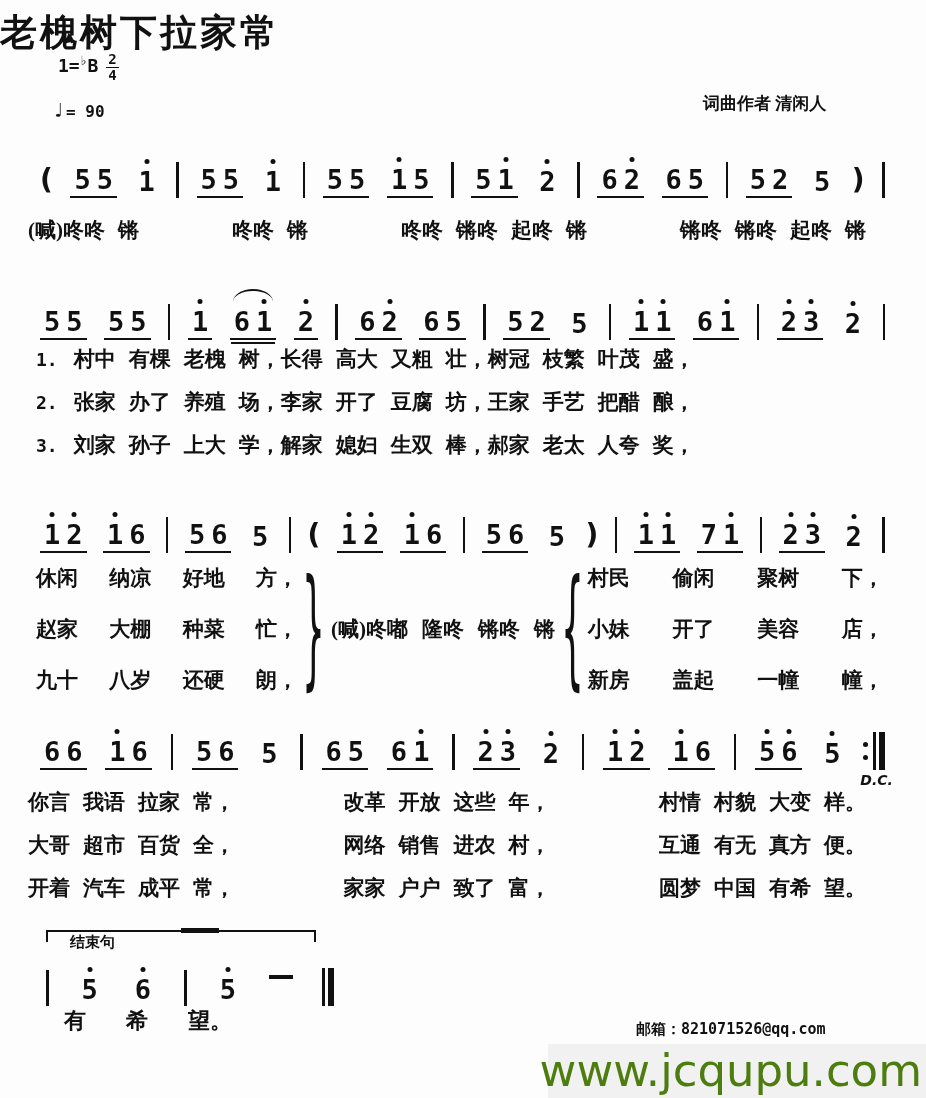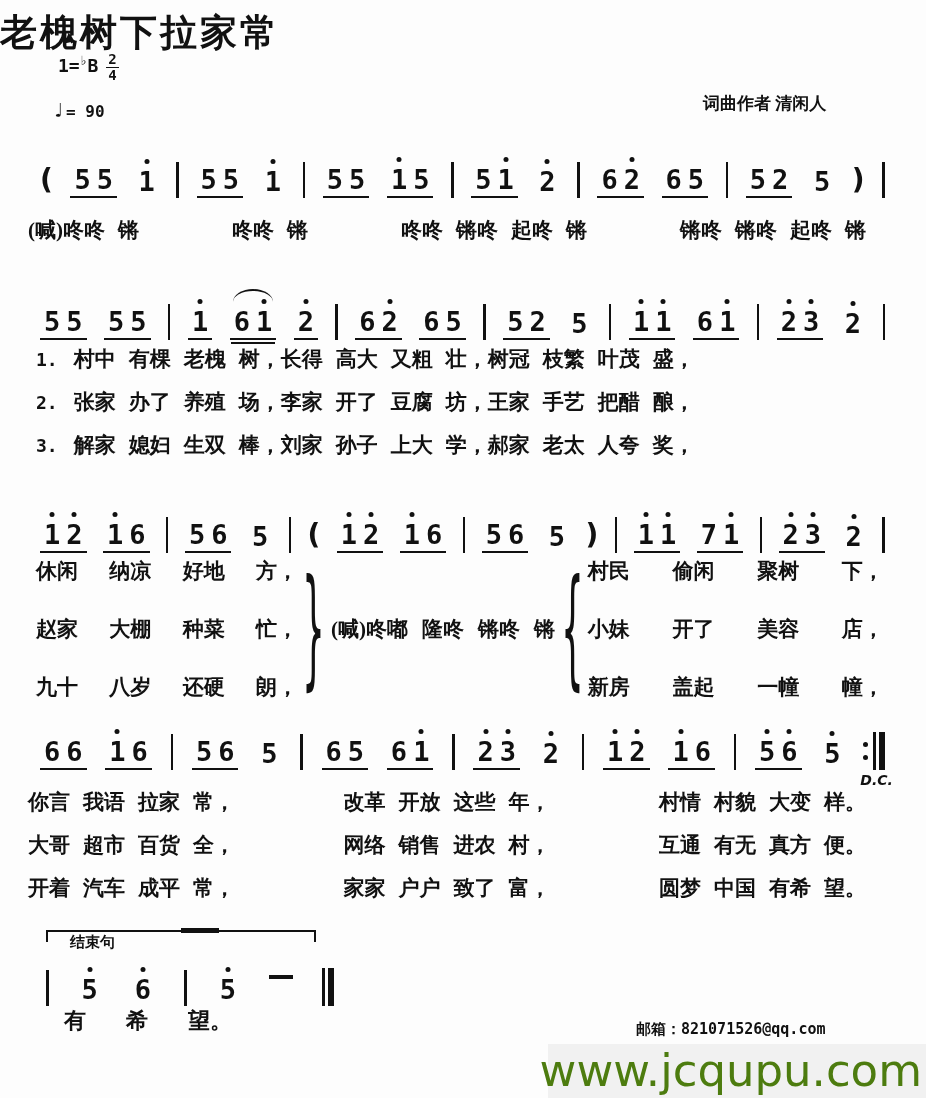--- a/index.html
+++ b/index.html
@@ -48,21 +48,21 @@
   .lrow{position:absolute;left:28px;width:838px;display:flex;justify-content:space-between;
         font-size:21px;font-weight:700;gap:6px;}
   .phrase{display:inline-flex;gap:13px;white-space:nowrap;}
   .vrow{position:absolute;left:36px;width:832px;display:flex;align-items:baseline;gap:16px;
         font-size:21px;font-weight:700;}
   .vnum{font-size:18px;font-weight:700;font-family:"DejaVu Sans Mono",monospace;}
   .vphrases{flex:1;display:flex;justify-content:flex-start;}
   
   .midblock{position:absolute;left:36px;top:560px;width:868px;height:138px;display:flex;
             align-items:center;}
-  .colblock{display:flex;flex-direction:column;gap:30px;font-size:21px;font-weight:700;}
+  .colblock{display:flex;flex-direction:column;gap:23px;font-size:21px;font-weight:700;}
   .colblock .phrase{justify-content:space-between;}
   .col-left{width:262px;}
   .col-right{width:296px;}
   .brace{font-size:36px;font-weight:400;transform:scaleY(3.6);display:inline-block;
          line-height:1;font-family:"DejaVu Sans",sans-serif;padding:0 4px;}
   .chant{display:inline-flex;gap:14px;font-size:21px;font-weight:700;white-space:nowrap;
          margin:0 2px;}
   
   .endbracket{position:absolute;left:46px;top:930px;width:270px;height:13px;
               border-top:2.5px solid #111;}
@@ -277,30 +277,30 @@
           <span>手艺</span>
           <span>把醋</span>
           <span>酿，</span>
         </span>
       </span>
     </div>
   <div id="v3" class="vrow">
       <span class="vnum">3.</span>
       <span class="vphrases">
         <span class="phrase">
+          <span>刘家</span>
+          <span>孙子</span>
+          <span>上大</span>
+          <span>学，</span>
+        </span>
+        <span class="phrase">
           <span>解家</span>
           <span>媳妇</span>
           <span>生双</span>
           <span>棒，</span>
-        </span>
-        <span class="phrase">
-          <span>刘家</span>
-          <span>孙子</span>
-          <span>上大</span>
-          <span>学，</span>
         </span>
         <span class="phrase">
           <span>郝家</span>
           <span>老太</span>
           <span>人夸</span>
           <span>奖，</span>
         </span>
       </span>
     </div>
 

